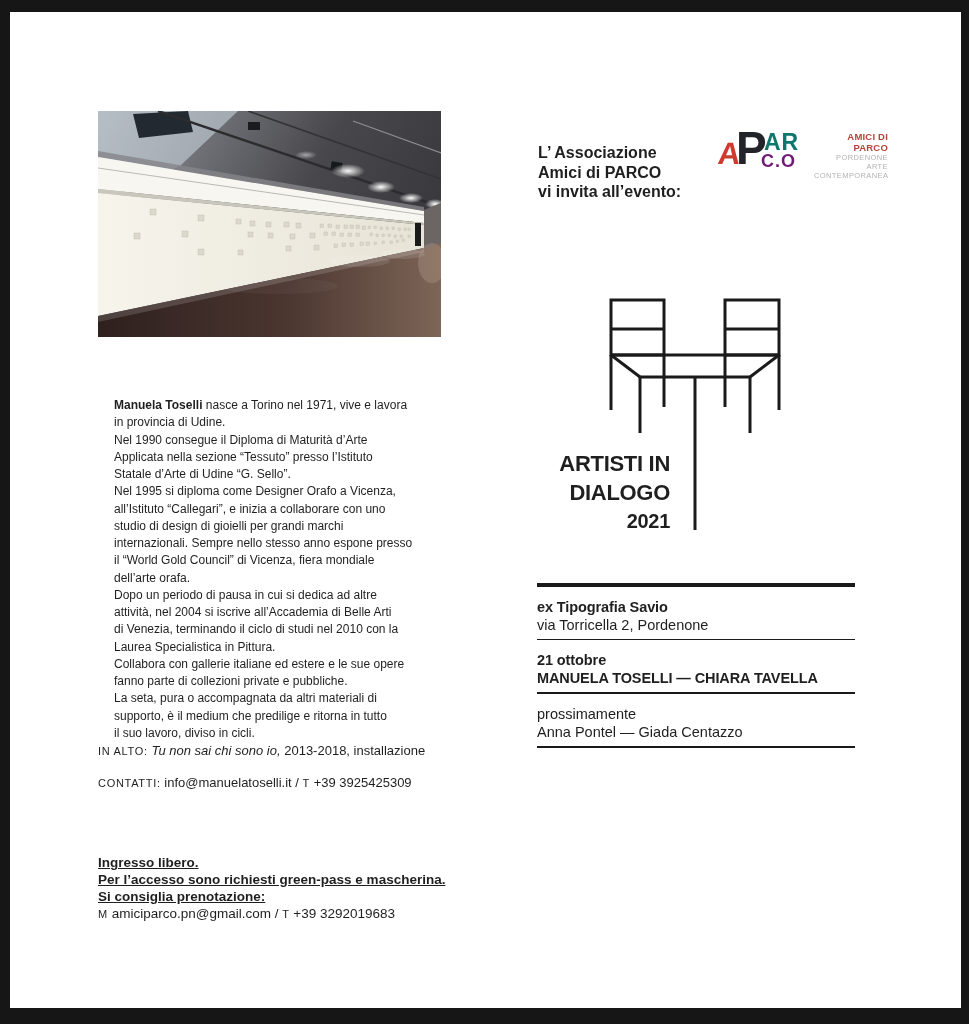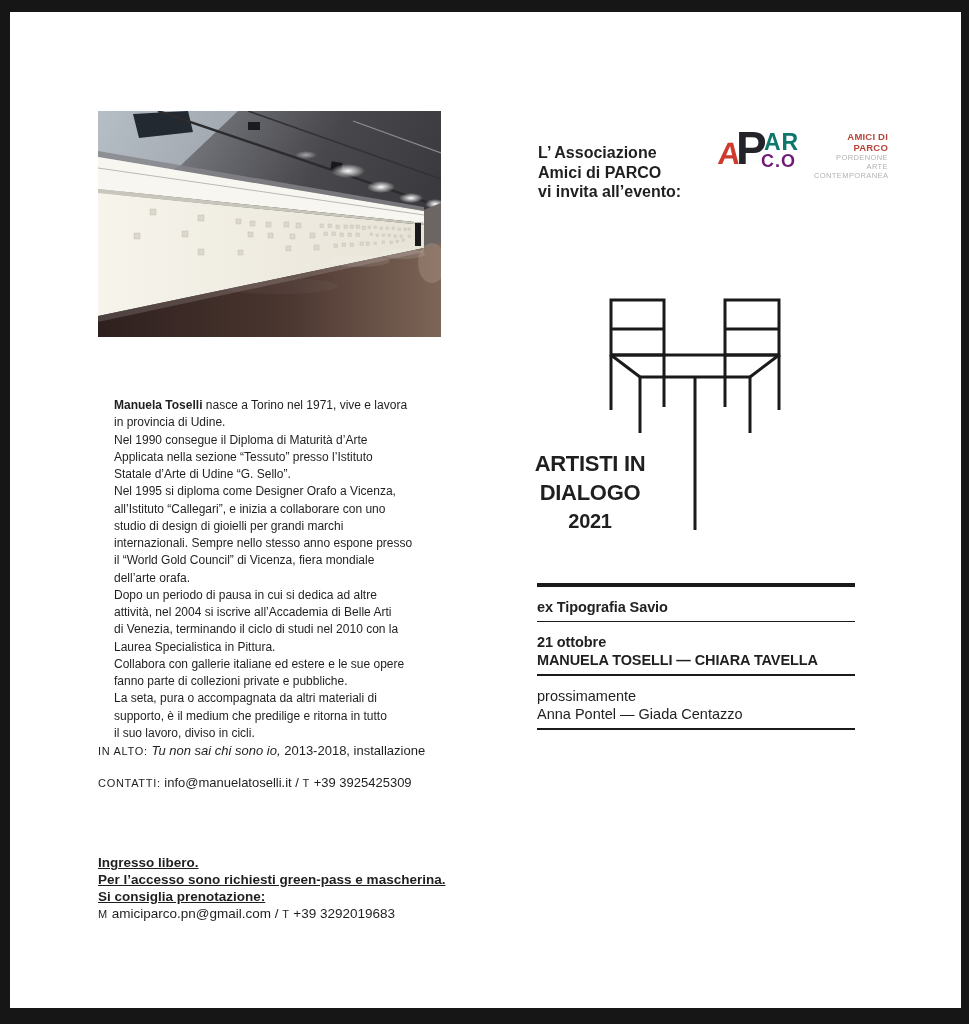--- a/index.html
+++ b/index.html
@@ -40,21 +40,21 @@
   .logo-a{left:2px;top:14px;font-size:31px;color:#cf3a2e;transform:skewX(-6deg);}
   .logo-p{left:20px;top:1px;font-size:46px;color:#23242a;}
   .logo-ar{left:48px;top:7px;font-size:23px;color:#0f766e;letter-spacing:1px;}
   .logo-co{left:45px;top:28px;font-size:18px;color:#701a75;letter-spacing:1px;}
   .logo-text{position:absolute;left:98px;top:7px;width:74px;text-align:right;}
   .logo-name{font-size:9.5px;font-weight:bold;color:#b5443a;line-height:11px;letter-spacing:.2px;}
   .logo-sub{font-size:7.5px;color:#b2b2b2;line-height:9px;letter-spacing:.4px;}
 
   .chair-svg{left:595px;top:283px;width:190px;height:235px;}
 
-  .ev-left{left:500px;top:437px;width:160px;text-align:center;font-weight:bold;font-size:22px;line-height:29px;letter-spacing:-.3px;}
+  .ev-left{left:500px;top:437px;width:160px;text-align:right;font-weight:bold;font-size:22px;line-height:29px;letter-spacing:-.3px;}
   .ev-left .year{font-size:20px;}
   .ev-right{left:712px;top:437px;font-size:23px;line-height:29px;letter-spacing:1.2px;}
 
   .info{left:527px;top:571px;width:318px;font-size:14.5px;line-height:18px;}
   .rule-thick{height:3.5px;background:#1a1a1a;}
   .rule{height:1.7px;background:#1a1a1a;}
   .info-row{padding:11px 0 5px 0;}
   .info .b{font-weight:bold;letter-spacing:-.1px;}
 </style>
 </head>
@@ -254,20 +254,21 @@
   <div class="abs ev-left">
     <div>ARTISTI IN</div>
     <div>DIALOGO</div>
     <div class="year">2021</div>
   </div>
 
   <div class="abs info">
     <div class="rule-thick"></div>
     <div class="info-row">
       <div class="b">ex Tipografia Savio</div>
+      <div>via Torricella 2, Pordenone</div>
     </div>
     <div class="rule"></div>
     <div class="info-row">
       <div class="b">21 ottobre</div>
       <div class="b">MANUELA TOSELLI — CHIARA TAVELLA</div>
     </div>
     <div class="rule"></div>
     <div class="info-row">
       <div>prossimamente</div>
       <div>Anna Pontel — Giada Centazzo</div>

